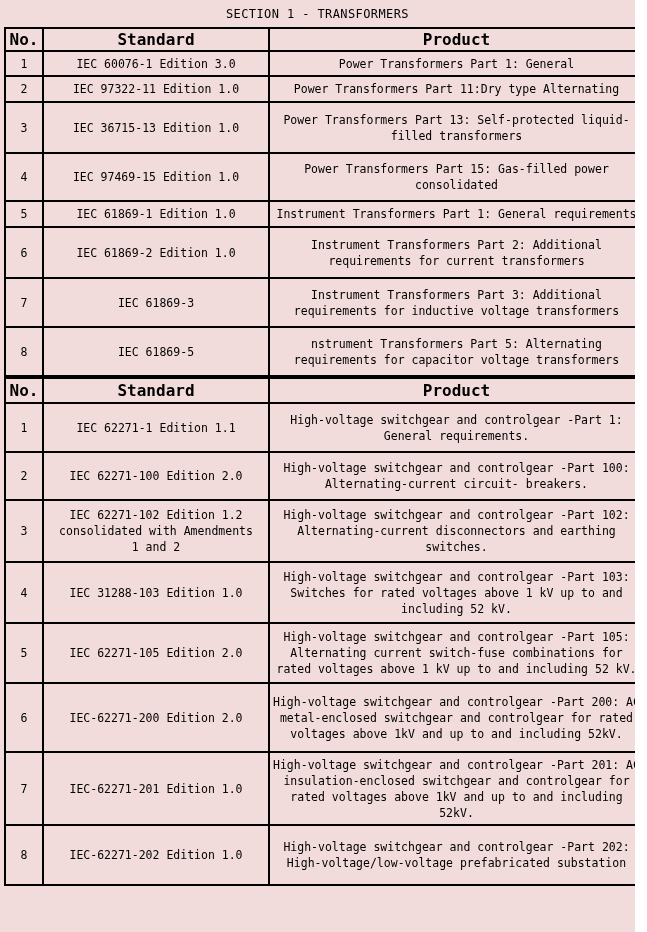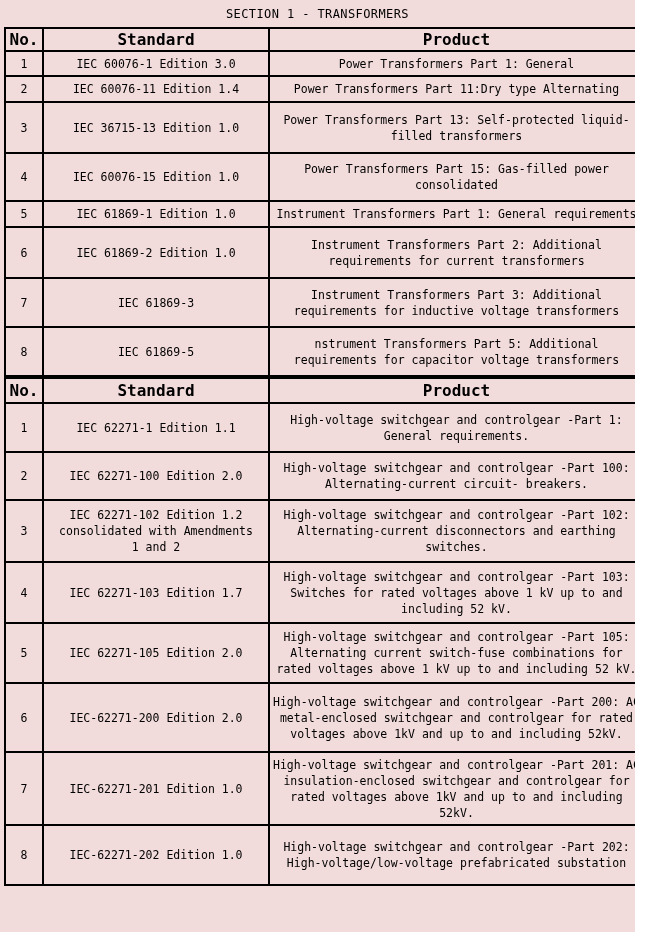--- a/index.html
+++ b/index.html
@@ -99,52 +99,52 @@
       </tr>
     </thead>
     <tbody>
         <tr>
           <td class="cell-no">1</td>
           <td class="cell-standard">IEC 60076-1 Edition 3.0</td>
           <td class="cell-product">Power Transformers Part 1: General</td>
         </tr>
         <tr>
           <td class="cell-no">2</td>
-          <td class="cell-standard">IEC 60076-11 Edition 1.4</td>
+          <td class="cell-standard">IEC 97322-11 Edition 1.0</td>
           <td class="cell-product">Power Transformers Part 11:Dry type Alternating</td>
         </tr>
         <tr>
           <td class="cell-no">3</td>
           <td class="cell-standard">IEC 36715-13 Edition 1.0</td>
           <td class="cell-product">Power Transformers Part 13: Self-protected liquid-filled transformers</td>
         </tr>
         <tr>
           <td class="cell-no">4</td>
-          <td class="cell-standard">IEC 60076-15 Edition 1.0</td>
+          <td class="cell-standard">IEC 97469-15 Edition 1.0</td>
           <td class="cell-product">Power Transformers Part 15: Gas-filled power consolidated</td>
         </tr>
         <tr>
           <td class="cell-no">5</td>
           <td class="cell-standard">IEC 61869-1 Edition 1.0</td>
           <td class="cell-product">Instrument Transformers Part 1: General requirements</td>
         </tr>
         <tr>
           <td class="cell-no">6</td>
           <td class="cell-standard">IEC 61869-2 Edition 1.0</td>
           <td class="cell-product">Instrument Transformers Part 2: Additional requirements for current transformers</td>
         </tr>
         <tr>
           <td class="cell-no">7</td>
           <td class="cell-standard">IEC 61869-3</td>
           <td class="cell-product">Instrument Transformers Part 3: Additional requirements for inductive voltage transformers</td>
         </tr>
         <tr>
           <td class="cell-no">8</td>
           <td class="cell-standard">IEC 61869-5</td>
-          <td class="cell-product">nstrument Transformers Part 5: Additional requirements for capacitor voltage transformers</td>
+          <td class="cell-product">nstrument Transformers Part 5: Alternating requirements for capacitor voltage transformers</td>
         </tr>
       </tbody>
   </table>
 
 
   <table class="standards-table t2">
     <colgroup>
       <col class="col-no">
         <col class="col-standard">
         <col class="col-product">
@@ -167,21 +167,21 @@
           <td class="cell-standard">IEC 62271-100 Edition 2.0</td>
           <td class="cell-product">High-voltage switchgear and controlgear -Part 100: Alternating-current circuit- breakers.</td>
         </tr>
         <tr>
           <td class="cell-no">3</td>
           <td class="cell-standard">IEC 62271-102 Edition 1.2 consolidated with Amendments 1 and 2</td>
           <td class="cell-product">High-voltage switchgear and controlgear -Part 102: Alternating-current disconnectors and earthing switches.</td>
         </tr>
         <tr>
           <td class="cell-no">4</td>
-          <td class="cell-standard">IEC 62271-103 Edition 1.7</td>
+          <td class="cell-standard">IEC 31288-103 Edition 1.0</td>
           <td class="cell-product">High-voltage switchgear and controlgear -Part 103: Switches for rated voltages above 1 kV up to and including 52 kV.</td>
         </tr>
         <tr>
           <td class="cell-no">5</td>
           <td class="cell-standard">IEC 62271-105 Edition 2.0</td>
           <td class="cell-product">High-voltage switchgear and controlgear -Part 105: Alternating current switch-fuse combinations for rated voltages above 1 kV up to and including 52 kV.</td>
         </tr>
         <tr>
           <td class="cell-no">6</td>
           <td class="cell-standard">IEC-62271-200 Edition 2.0</td>

